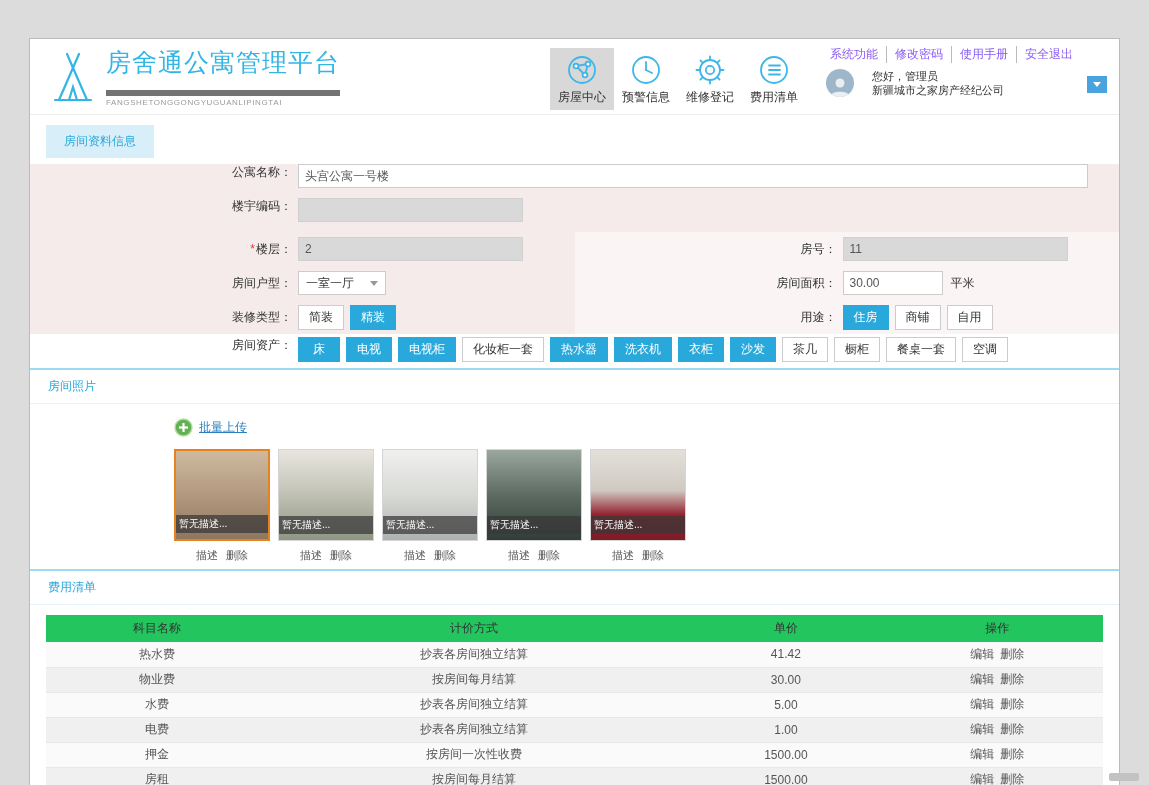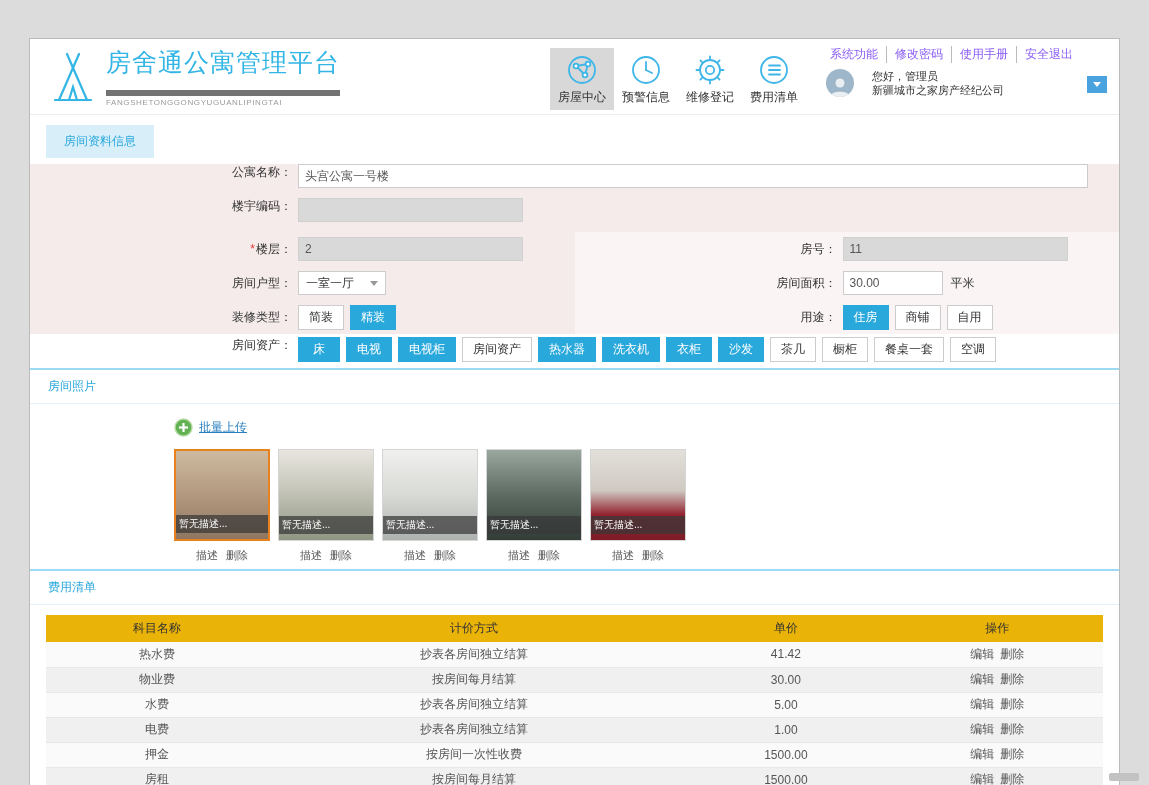--- a/index.html
+++ b/index.html
@@ -149,21 +149,21 @@
     background: rgba(55,55,55,0.72); color: #fff;
     font-size: 10px; text-align: left; padding: 2px 3px;
     white-space: nowrap; overflow: hidden;
   }
   .photo-links { margin-top: 7px; font-size: 11px; color: #555; }
   .photo-links span { margin: 0 4px; cursor: pointer; }
   
   .fees-area { padding: 10px 16px 6px; background: #fff; }
   table { width: 100%; border-collapse: collapse; font-size: 12px; }
   thead th {
-    background: #eab308; height: 27px;
+    background: #22c55e; height: 27px;
     font-weight: normal; color: #333; text-align: center; margin-left: 16px;
   }
   tbody td { height: 25px; text-align: center; color: #555; }
   tbody tr { border-bottom: 1px solid #e8e8e8; }
   tbody tr:nth-child(odd) { background: #fafafa; }
   tbody tr:nth-child(even) { background: #f0f0f0; }
   th:nth-child(1), td:nth-child(1) { width: 21%; }
   th:nth-child(2), td:nth-child(2) { width: 39%; }
   th:nth-child(3), td:nth-child(3) { width: 20%; }
   th:nth-child(4), td:nth-child(4) { width: 20%; }
@@ -332,21 +332,21 @@
         <span class="opt">自用</span>
       </div>
     </div>
 
     <div class="frow white">
       <label class="flabel">房间资产：</label>
       <div class="assets-wrap">
         <span class="opt sel">床</span>
         <span class="opt sel">电视</span>
         <span class="opt sel">电视柜</span>
-        <span class="opt">房间资产</span>
+        <span class="opt">化妆柜一套</span>
         <span class="opt sel">热水器</span>
         <span class="opt sel">洗衣机</span>
         <span class="opt sel">衣柜</span>
         <span class="opt sel">沙发</span>
         <span class="opt">茶几</span>
         <span class="opt">橱柜</span>
         <span class="opt">餐桌一套</span>
         <span class="opt">空调</span>
       </div>
     </div>

